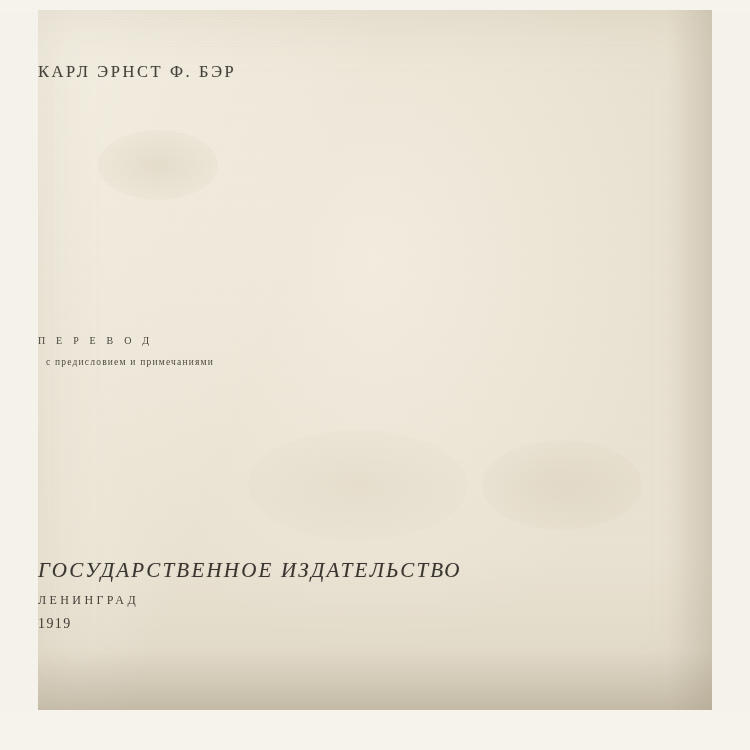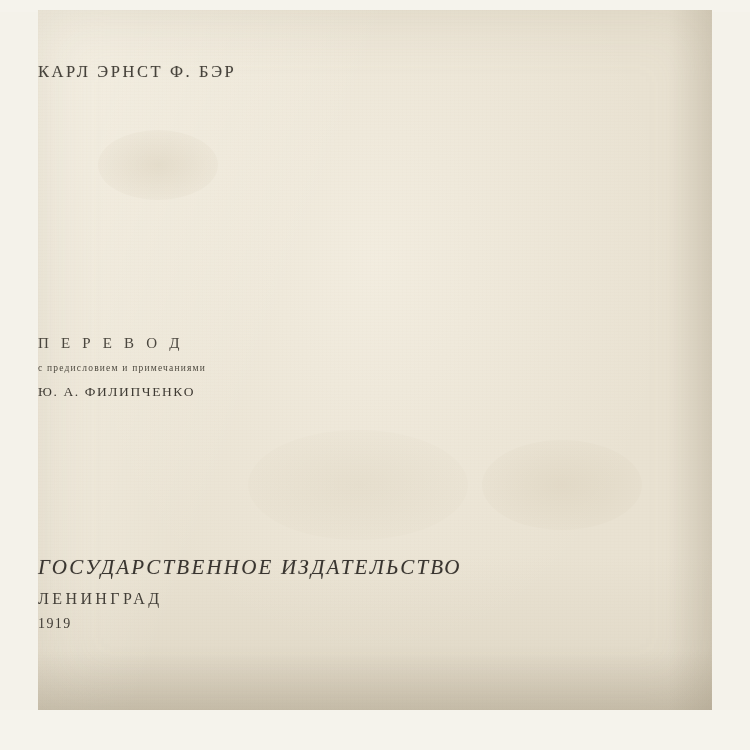--- a/index.html
+++ b/index.html
@@ -109,29 +109,30 @@
     text-shadow: 0 0 1px rgba(60,55,46,0.35);
   }
 
   .translation-block {
     position: absolute;
     top: 325px;
     left: 0;
     right: 0;
   }
   .translation-label {
-    font-size: 15px;
+    font-size: 10px;
     letter-spacing: 4.2px;
     color: #4a463e;
   }
   .translation-note {
     margin-top: 11px;
     font-size: 9.5px;
     letter-spacing: 1.2px;
     color: #4d493f;
+    padding-left: 8px;
   }
   .translator-name {
     margin-top: 11px;
     font-size: 13.5px;
     letter-spacing: 1.6px;
     color: #3e3a33;
   }
 
   .imprint-block {
     position: absolute;
@@ -141,21 +142,21 @@
   }
   .publisher {
     font-size: 21px;
     letter-spacing: 2.2px;
     color: #393530;
     text-shadow: 0 0 1px rgba(60,55,46,0.25);
     font-style: italic;
   }
   .city {
     margin-top: 10px;
-    font-size: 16px;
+    font-size: 12px;
     letter-spacing: 3.4px;
     color: #433f38;
   }
   .year {
     margin-top: 8px;
     font-size: 14px;
     letter-spacing: 1.4px;
     color: #403c35;
   }
 
@@ -187,21 +188,20 @@
     <div class="grain"></div>
 
     <div class="content">
 
       <div class="author">КАРЛ ЭРНСТ Ф. БЭР</div>
 
 
       <div class="translation-block">
         <div class="translation-label">П Е Р Е В О Д</div>
         <div class="translation-note">с предисловием и примечаниями</div>
-        <div class="translator-name">Ю. А. ФИЛИПЧЕНКО</div>
       </div>
 
       <div class="imprint-block">
         <div class="publisher">ГОСУДАРСТВЕННОЕ ИЗДАТЕЛЬСТВО</div>
         <div class="city">ЛЕНИНГРАД</div>
         <div class="year">1919</div>
       </div>
 
     </div>
 

